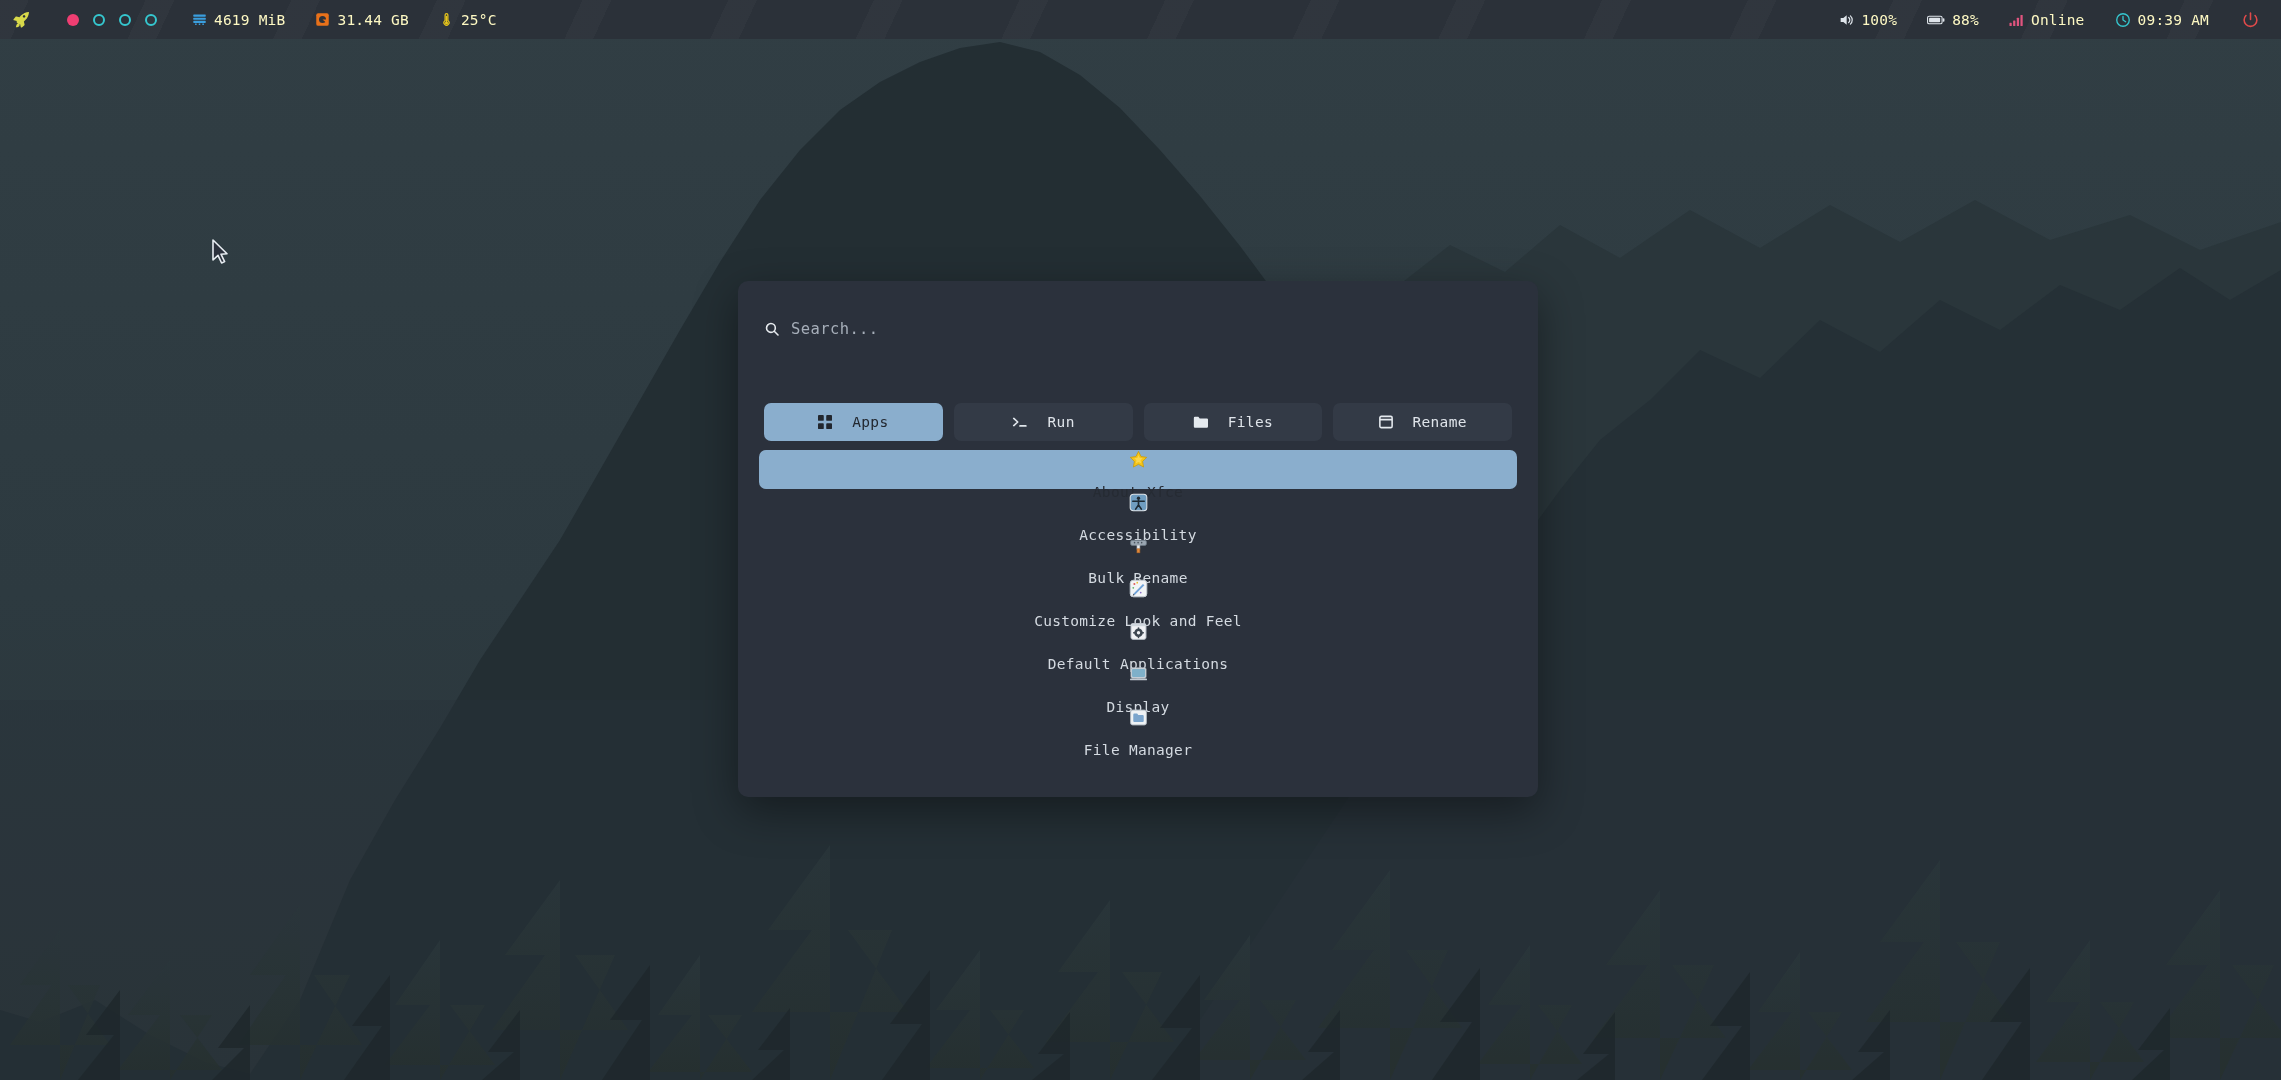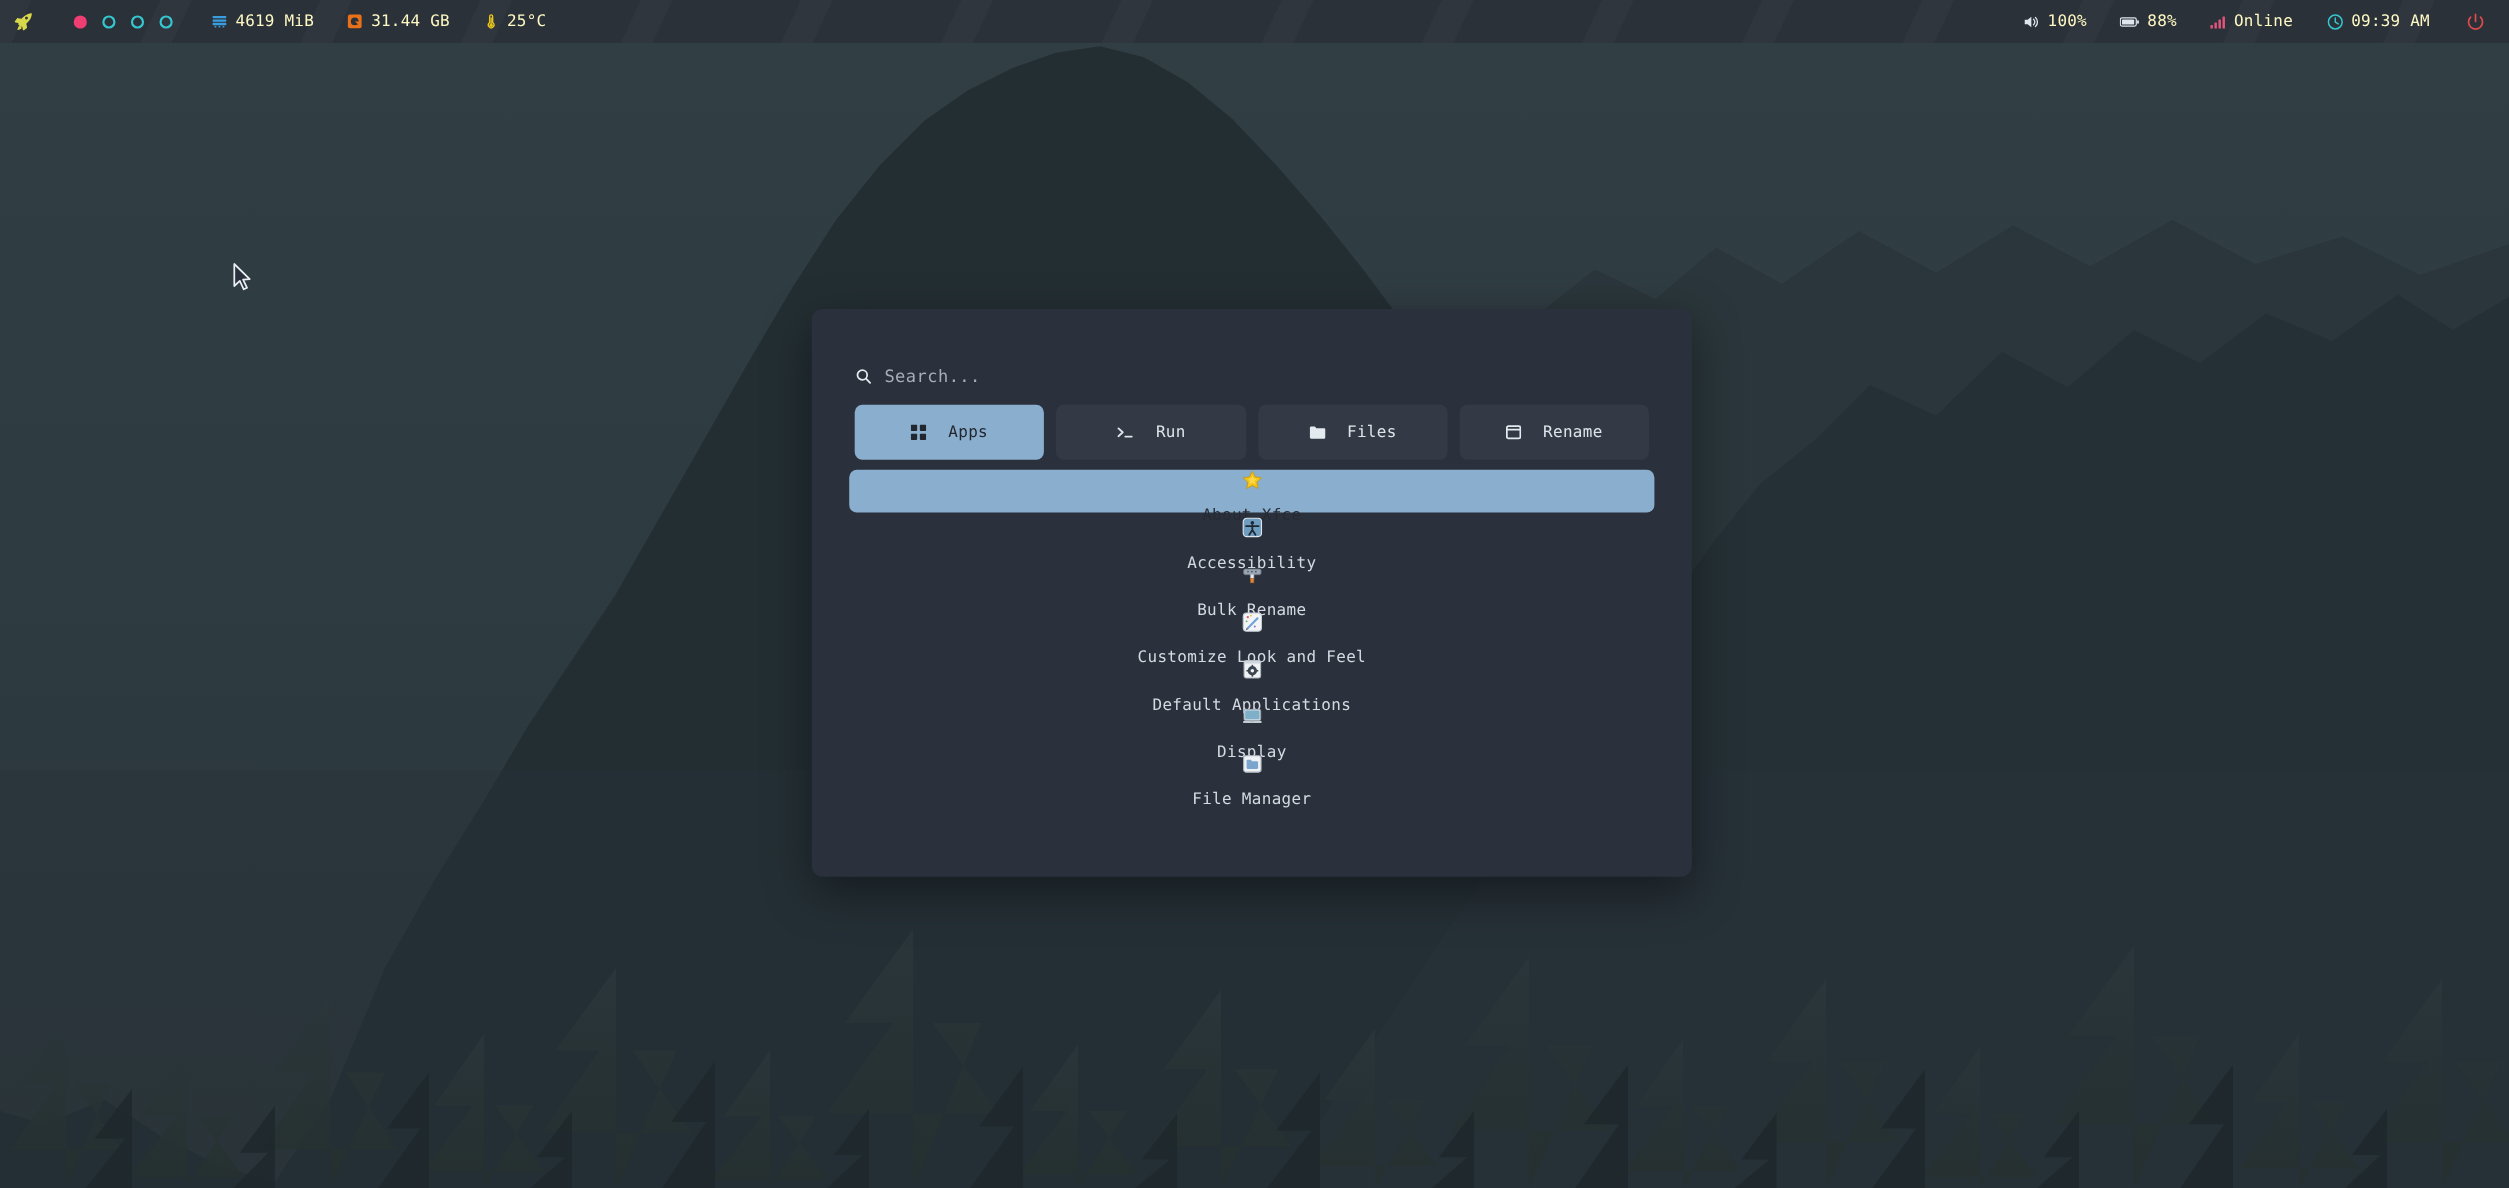--- a/index.html
+++ b/index.html
@@ -62,21 +62,21 @@
 
   
   #launcher {
     position: absolute;
     left: 738px; top: 281px;
     width: 800px; height: 516px;
     background: #2b313c;
     border-radius: 10px;
     box-shadow: 0 14px 44px rgba(0,0,0,0.40);
     z-index: 60;
-    padding: 13px;
+    padding: 0;
     overflow: hidden;
   }
   .search-row {
     display: flex; align-items: center; gap: 11px;
     padding: 34px 26px 0 26px;
     height: 62px;
   }
   .search-icon { color: #e6eaee; display: flex; align-items: center; }
   #search-input {
     flex: 1; background: transparent; border: none; outline: none;
@@ -87,31 +87,32 @@
     padding: 0;
   }
   #search-input::placeholder { color: #a6aeb9; opacity: 1; }
 
   .tabs {
     display: flex; gap: 11px;
     padding: 12px 26px 0 26px;
   }
   .tab {
     flex: 1 1 0;
-    height: 50px;
+    height: 38px;
     border-radius: 7px;
     background: #333a46;
     color: #dfe4ea;
     display: flex; align-items: center; justify-content: center; gap: 20px;
     font-size: 14.5px;
     letter-spacing: 0.3px;
     cursor: pointer;
     user-select: none;
     border: none;
     font-family: "DejaVu Sans Mono", "Liberation Mono", monospace;
+    margin-top: 48px;
   }
   .tab.active { background: #8aaecd; color: #22272f; }
   .tab .t-ico { display: flex; align-items: center; }
 
   .app-list {
     padding: 9px 21px 0 21px;
     display: flex; flex-direction: column;
   }
   .app-row {
     display: flex; align-items: center; gap: 16px;

